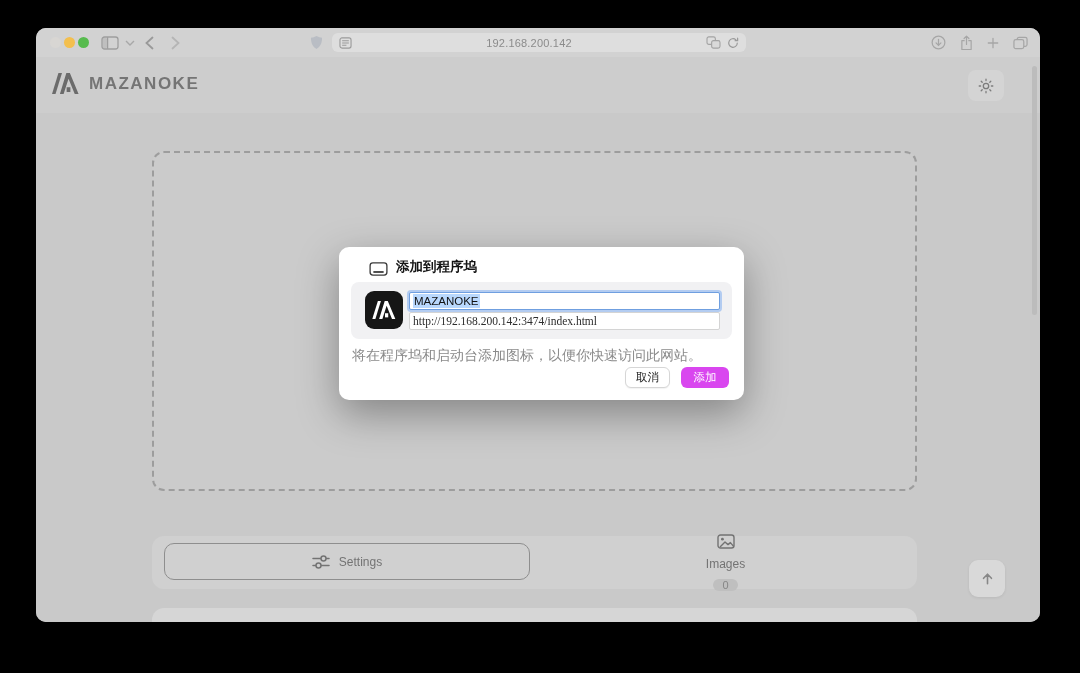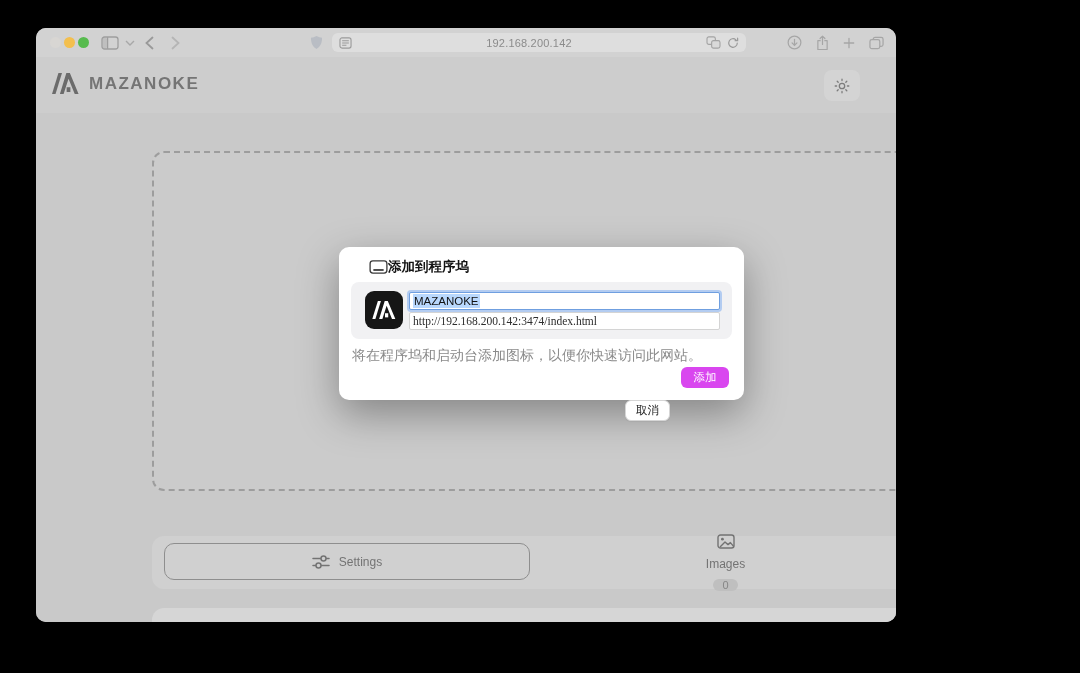--- a/index.html
+++ b/index.html
@@ -2,21 +2,21 @@
 <html><head>
 <meta charset="utf-8">
 <style>
   html,body{margin:0;padding:0;}
   body{
     width:1080px;height:673px;position:relative;overflow:hidden;
     background:#000;font-family:"Liberation Sans","DejaVu Sans",sans-serif;
     -webkit-font-smoothing:antialiased;
   }
   .window{
-    position:absolute;left:36px;top:28px;width:860px;height:594px;
+    position:absolute;left:36px;top:28px;width:1004px;height:594px;
     border-radius:10px;overflow:hidden;background:#c9c9c9;
     box-shadow:0 18px 50px rgba(0,0,0,.6);
   }
   
   .toolbar{position:absolute;left:0;top:0;right:0;height:29px;background:#d2d2d2;}
   .traffic{position:absolute;left:14px;top:9px;display:flex;gap:3px;}
   .light{width:11px;height:11px;border-radius:50%;}
   .light.close{background:#d8d6d3;}
   .light.min{background:#f3bf4e;}
   .light.max{background:#57bb4e;}
@@ -65,39 +65,39 @@
     position:absolute;left:933px;top:503px;width:36px;height:37px;border-radius:9px;
     background:#d9d9d9;display:flex;align-items:center;justify-content:center;
     box-shadow:0 1px 3px rgba(0,0,0,.08);
   }
   .pg-scrollbar{position:absolute;left:996px;top:38px;width:5px;height:249px;border-radius:3px;background:#bcbcbc;}
   
   .dialog{
     position:absolute;left:303px;top:219px;width:405px;height:153px;z-index:10;
     background:#fff;border-radius:10px;box-shadow:0 14px 40px rgba(0,0,0,.35);
   }
-  .dlg-title{position:absolute;left:16px;top:11px;display:flex;align-items:center;padding-left:14px;}
+  .dlg-title{position:absolute;left:16px;top:11px;display:flex;align-items:flex-end;gap:8px;padding-left:14px;}
   .dlg-title-text{font-size:13.5px;font-weight:600;color:#141414;}
   .dlg-group{position:absolute;left:12px;top:35px;width:381px;height:57px;background:#f1f1f3;border-radius:8px;}
   .dlg-appicon{
     position:absolute;left:14px;top:9px;width:38px;height:38px;border-radius:9px;background:#161616;
     display:flex;align-items:center;justify-content:center;
   }
   .field{position:absolute;left:58px;width:306px;height:16px;background:#fff;font-size:11.5px;
     display:flex;align-items:center;padding-left:3px;box-sizing:content-box;}
   .field-name{top:10px;border:1px solid #6f9fe0;box-shadow:0 0 0 2px rgba(118,167,240,.5);border-radius:2px;color:#111;}
   .field-name .sel{background:#b9d8fd;padding:1px 1px;}
   .field-url{top:30px;border:1px solid #d4d4d4;border-radius:2px;color:#2c2c2c;font-family:Liberation Serif, serif;}
   .dlg-desc{position:absolute;left:13px;top:100px;font-size:14px;color:#8a8a8a;}
   .dlg-btn{
     position:absolute;top:120px;height:21px;border-radius:6px;display:flex;align-items:center;
     justify-content:center;font-size:11.5px;box-sizing:border-box;
   }
   .btn-cancel{left:286px;width:45px;background:#fff;border:1px solid #d6d6d6;color:#222;
-    box-shadow:0 1px 1px rgba(0,0,0,.05);margin-top:33px;}
+    box-shadow:0 1px 1px rgba(0,0,0,.05);}
   .btn-add{left:342px;width:48px;background:#d946ef;color:#fff;}
   svg{display:block;}
 </style>
 </head>
 <body>
 
 <div class="window">
 
   <div class="toolbar">
     <div class="traffic">

